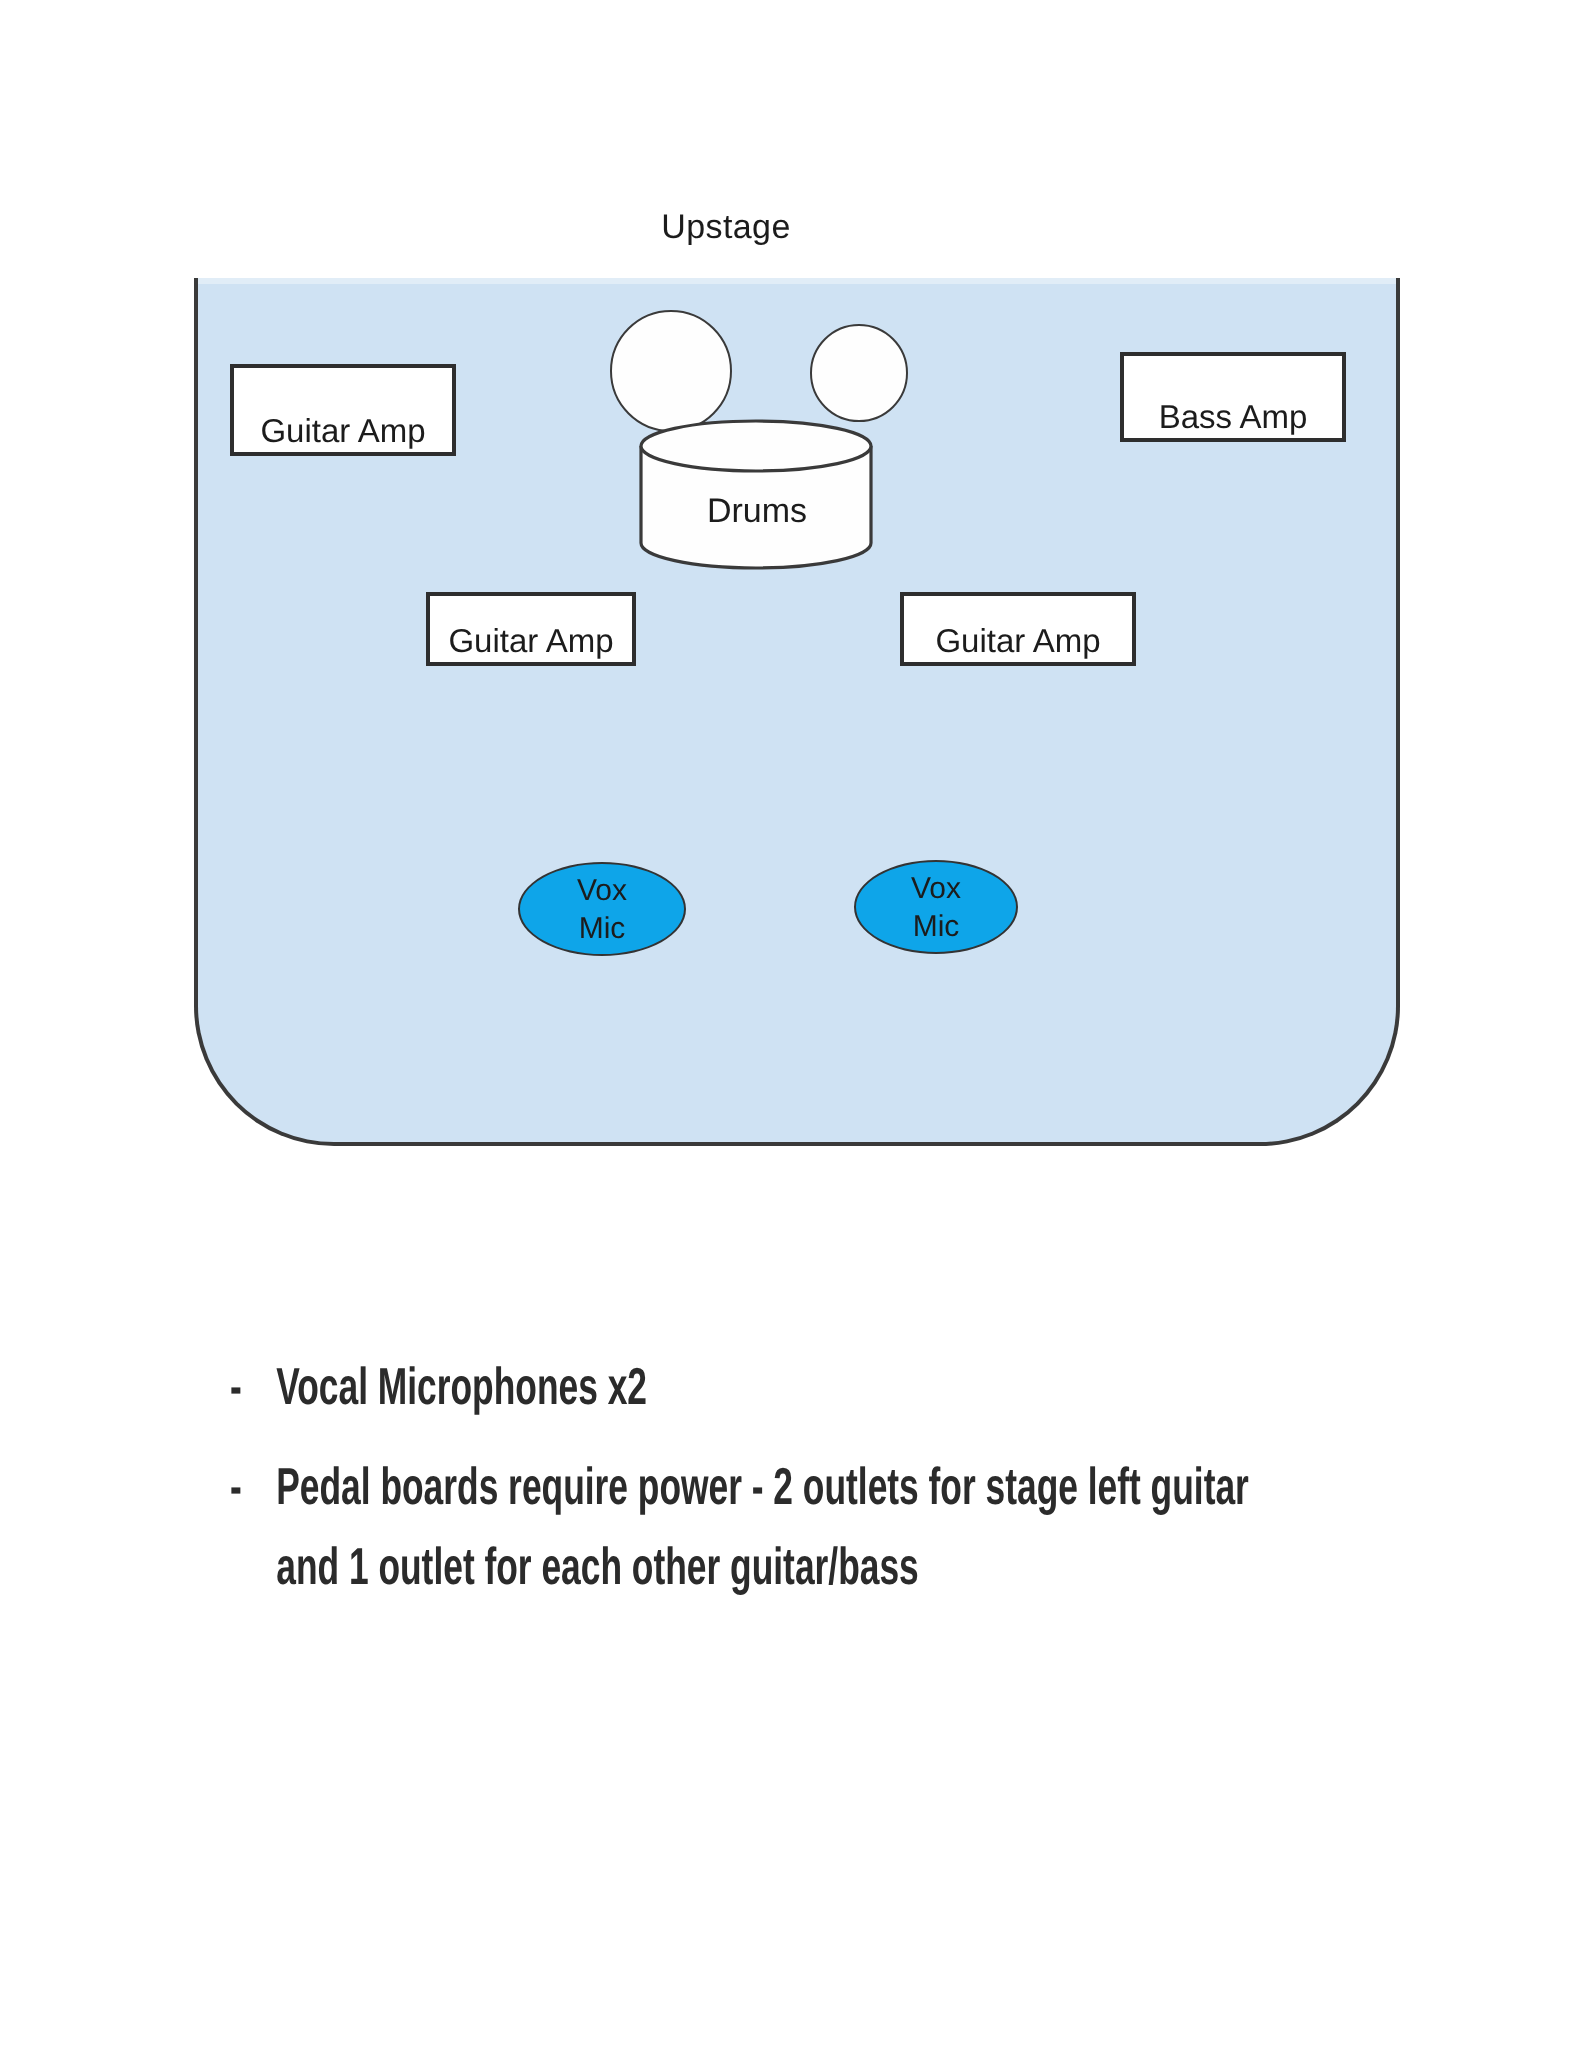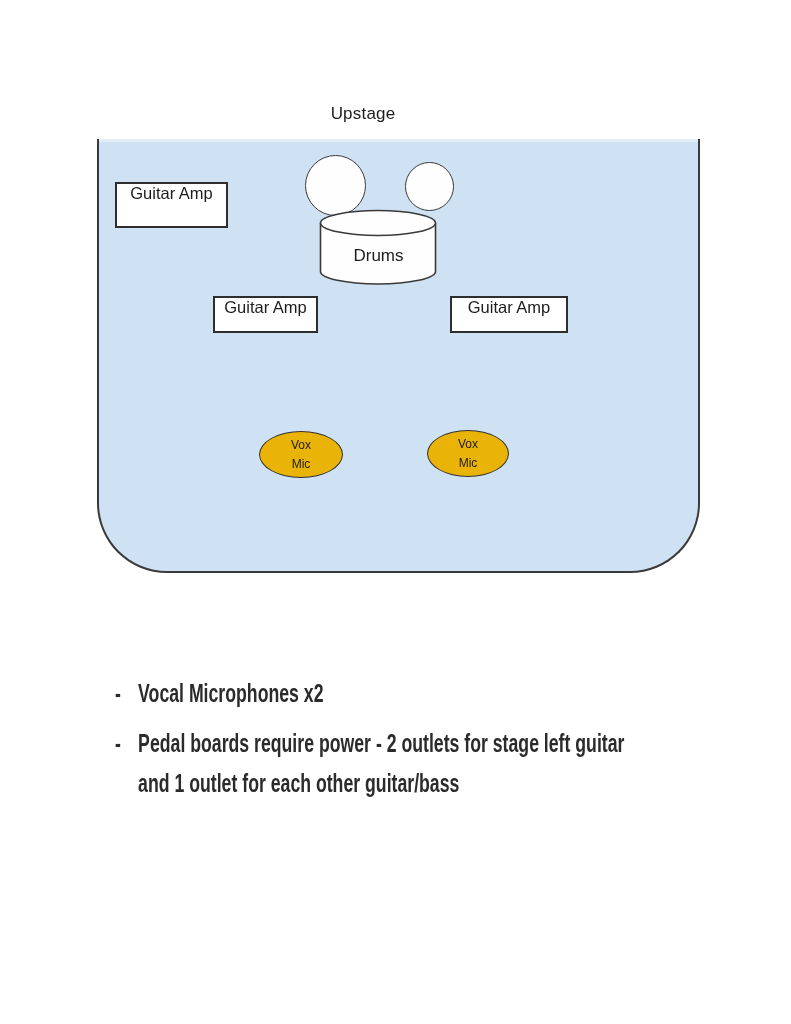--- a/index.html
+++ b/index.html
@@ -41,21 +41,21 @@
     left: 0; right: 0; top: 0;
     height: 3px;
     background: rgba(255,255,255,0.38);
   }
 
   .amp-box {
     position: absolute;
     background: #ffffff;
     border: 2px solid #2e2e2e;
     display: flex;
-    align-items: flex-start;
+    align-items: flex-end;
     justify-content: center;
     font-size: 16.5px;
     color: #1c1c1c;
     z-index: 3;
   }
   .amp-guitar-sl  { left: 115px; top: 182px; width: 113px; height: 46px; }
   .amp-bass       { left: 560px; top: 176px; width: 113px; height: 45px; }
   .amp-guitar-ml  { left: 213px; top: 296px; width: 105px; height: 37px; }
   .amp-guitar-mr  { left: 450px; top: 296px; width: 118px; height: 37px; }
 
@@ -71,28 +71,28 @@
 
   .drums-svg { position: absolute; left: 319px; top: 209px; z-index: 2; }
   .drums-svg text {
     font-family: "Liberation Sans", "DejaVu Sans", sans-serif;
     font-size: 17px;
     fill: #1c1c1c;
   }
 
   .vox-ellipse {
     position: absolute;
-    background: #eab308;
+    background: #0ea5e9;
     border: 1.5px solid #333333;
     border-radius: 50%;
     display: flex;
     align-items: center;
     justify-content: center;
     text-align: center;
-    font-size: 12px;
+    font-size: 15px;
     line-height: 19px;
     color: #1c1c1c;
     white-space: pre-line;
     z-index: 3;
   }
   .vox-left  { left: 259px; top: 431px; width: 84px; height: 47px; }
   .vox-right { left: 427px; top: 430px; width: 82px; height: 47px; }
 
   
   .notes-heading {
@@ -141,20 +141,23 @@
 <div class="page">
 
   <div class="stage-label upstage">Upstage</div>
 
   <div class="stage"></div>
 
   <div class="amp-box amp-guitar-sl">
     <span>Guitar Amp</span>
   </div>
 
+  <div class="amp-box amp-bass">
+    <span>Bass Amp</span>
+  </div>
 
   <div class="cymbal cymbal-large"></div>
   <div class="cymbal cymbal-small"></div>
 
   <svg class="drums-svg" width="119" height="77" viewBox="0 0 119 77">
     <path d="M1.5,14 V62.5 A57.5,12.5 0 0 0 116.5,62.5 V14" fill="#fefefe" stroke="#3a3a3a" stroke-width="1.6"></path>
     <ellipse cx="59" cy="14" rx="57.5" ry="12.5" fill="#fefefe" stroke="#3a3a3a" stroke-width="1.6"></ellipse>
     <text x="59.5" y="52" text-anchor="middle">Drums</text>
   </svg>
 

